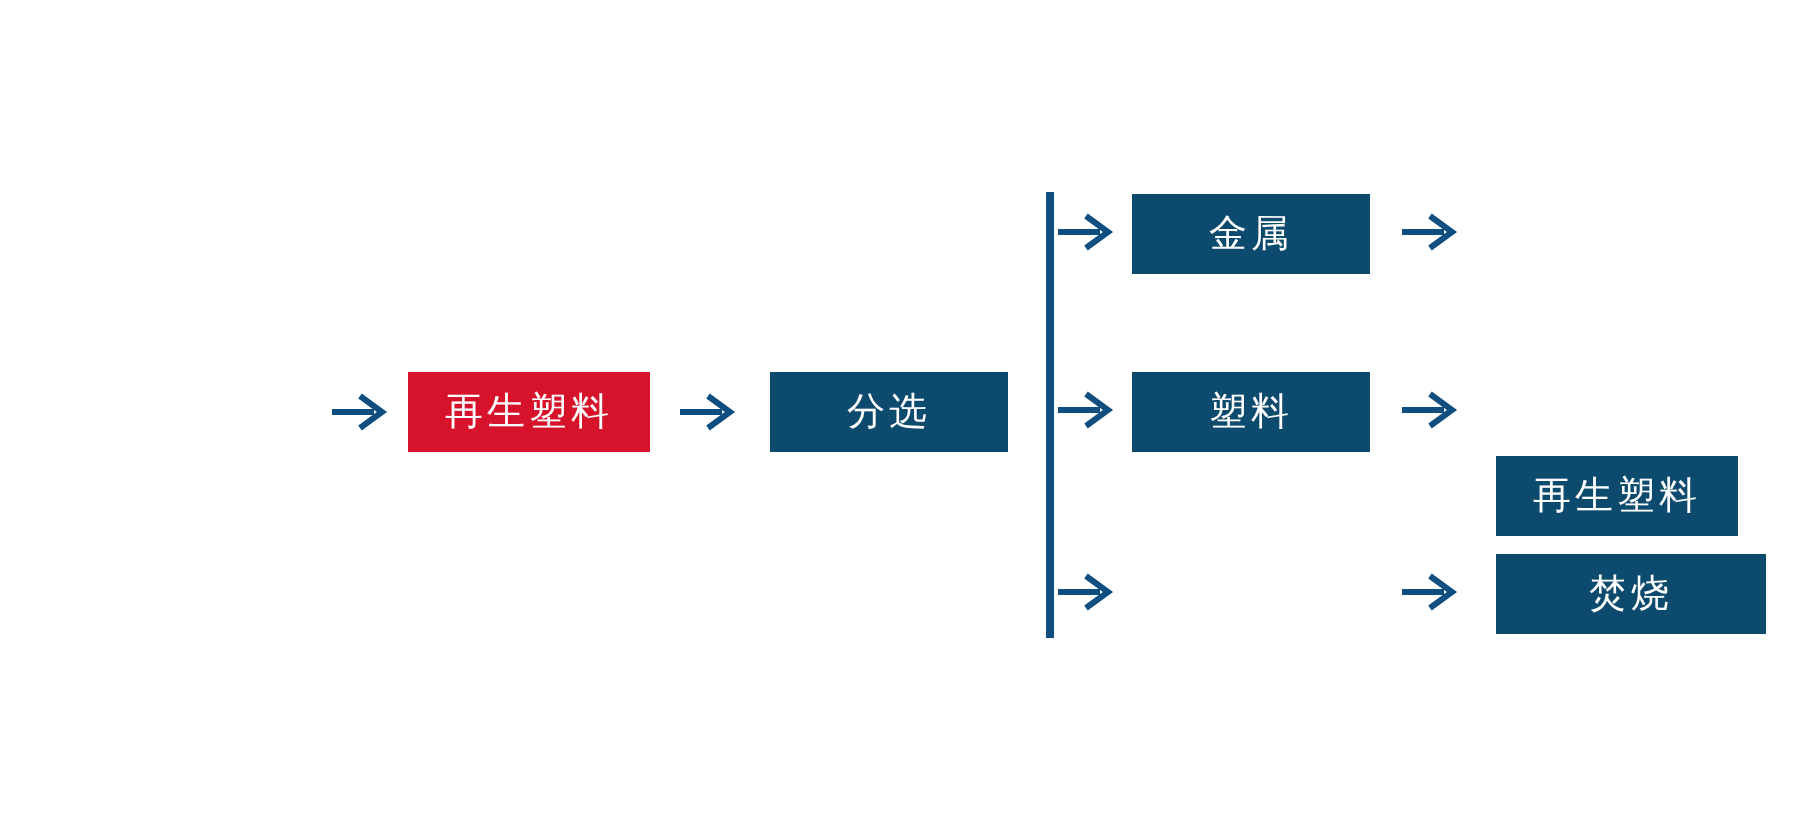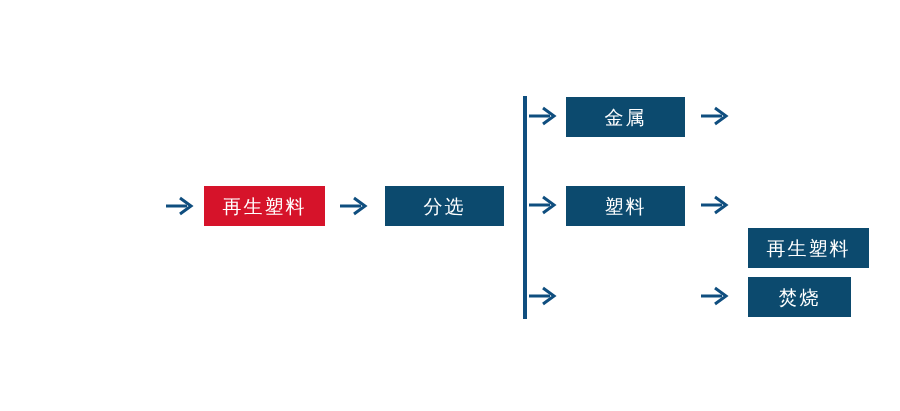--- a/index.html
+++ b/index.html
@@ -45,21 +45,21 @@
   .n-sorting   { left: 385px; top: 186px; width: 119px; }
 
   
   .n-metal     { left: 566px; top: 97px;  width: 119px; }
   .n-plastic   { left: 566px; top: 186px; width: 119px; }
   .n-sponge    { left: 566px; top: 277px; width: 119px; }
 
   
   .n-recycle   { left: 748px; top: 97px;  width: 121px; }
   .n-regen     { left: 748px; top: 186px; width: 121px; margin-top: 42px; }
-  .n-incin     { left: 748px; top: 277px; width: 103px; }
+  .n-incin     { left: 748px; top: 277px; width: 135px; }
 
   
   .arrow {
     position: absolute;
     width: 30px;
     height: 24px;
     overflow: visible;
   }
   .arrow svg { display: block; }
 

